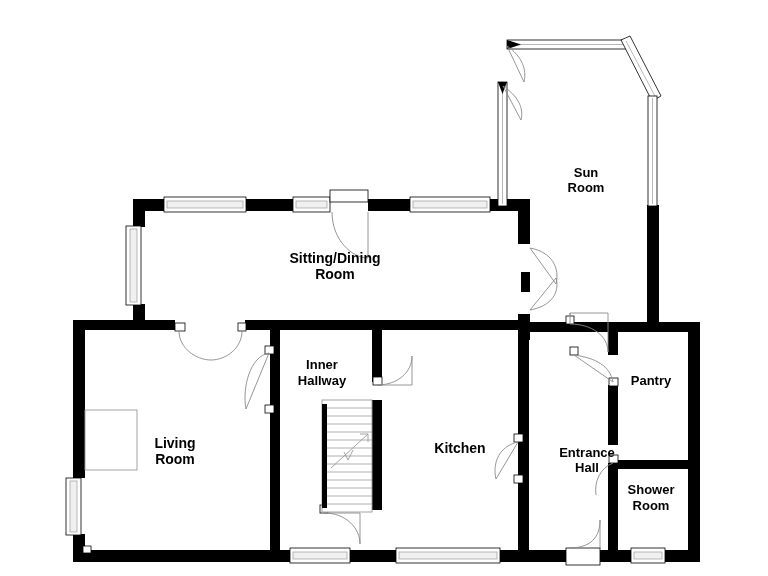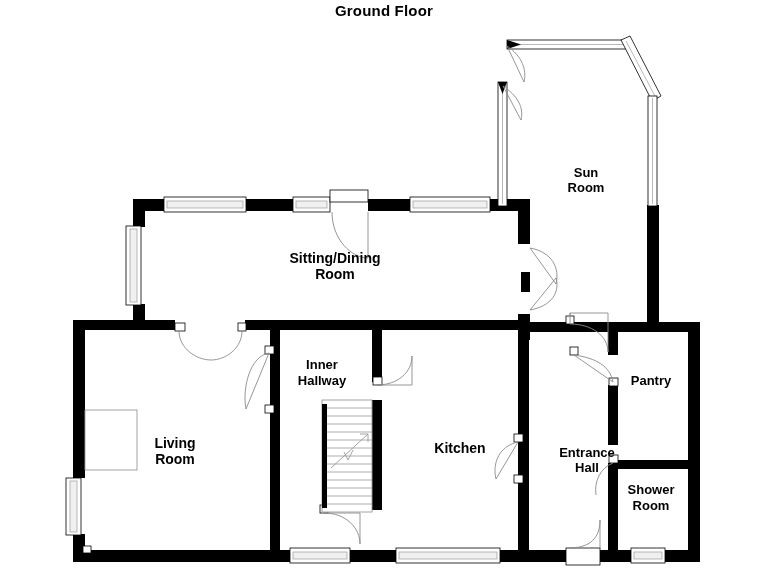--- a/index.html
+++ b/index.html
@@ -54,21 +54,20 @@
   .stair-tread { stroke: #9a9a9a; stroke-width: 0.8; fill: none; }
   .stair-outline { fill: #ffffff; stroke: #9a9a9a; stroke-width: 0.9; }
   .arrow { stroke: #9a9a9a; stroke-width: 0.9; fill: none; }
   .fireplace { fill: #ffffff; stroke: #9a9a9a; stroke-width: 0.9; }
 </style>
 </head>
 <body>
 
 <div id="plan-root">
 
-  <div id="plan-title">Ground Floor</div>
 
   <svg id="floorplan" width="768" height="576" viewBox="0 0 768 576">
 
     <g>
 
       <rect class="wall" x="133" y="199" width="31" height="12"></rect>
       <rect class="wall" x="246" y="199" width="47" height="12"></rect>
       <rect class="wall" x="368" y="199" width="42" height="12"></rect>
       <rect class="wall" x="490" y="199" width="34" height="12"></rect>
 

